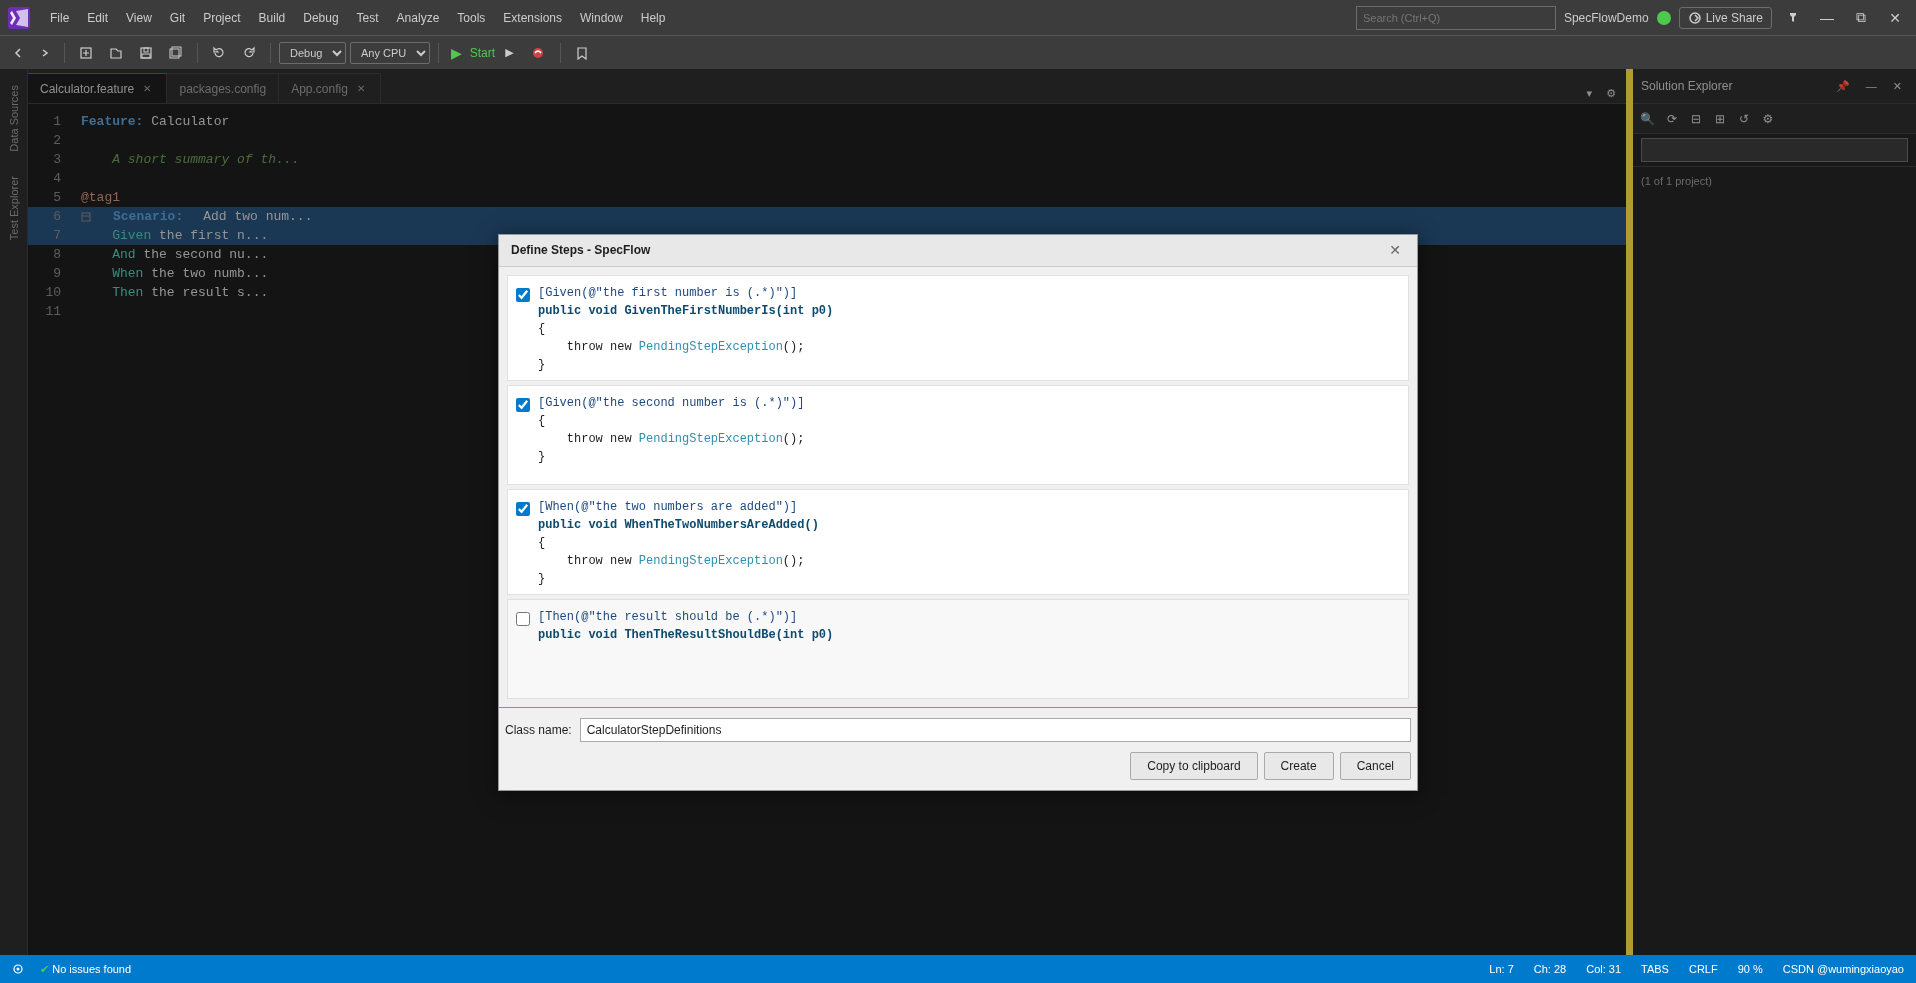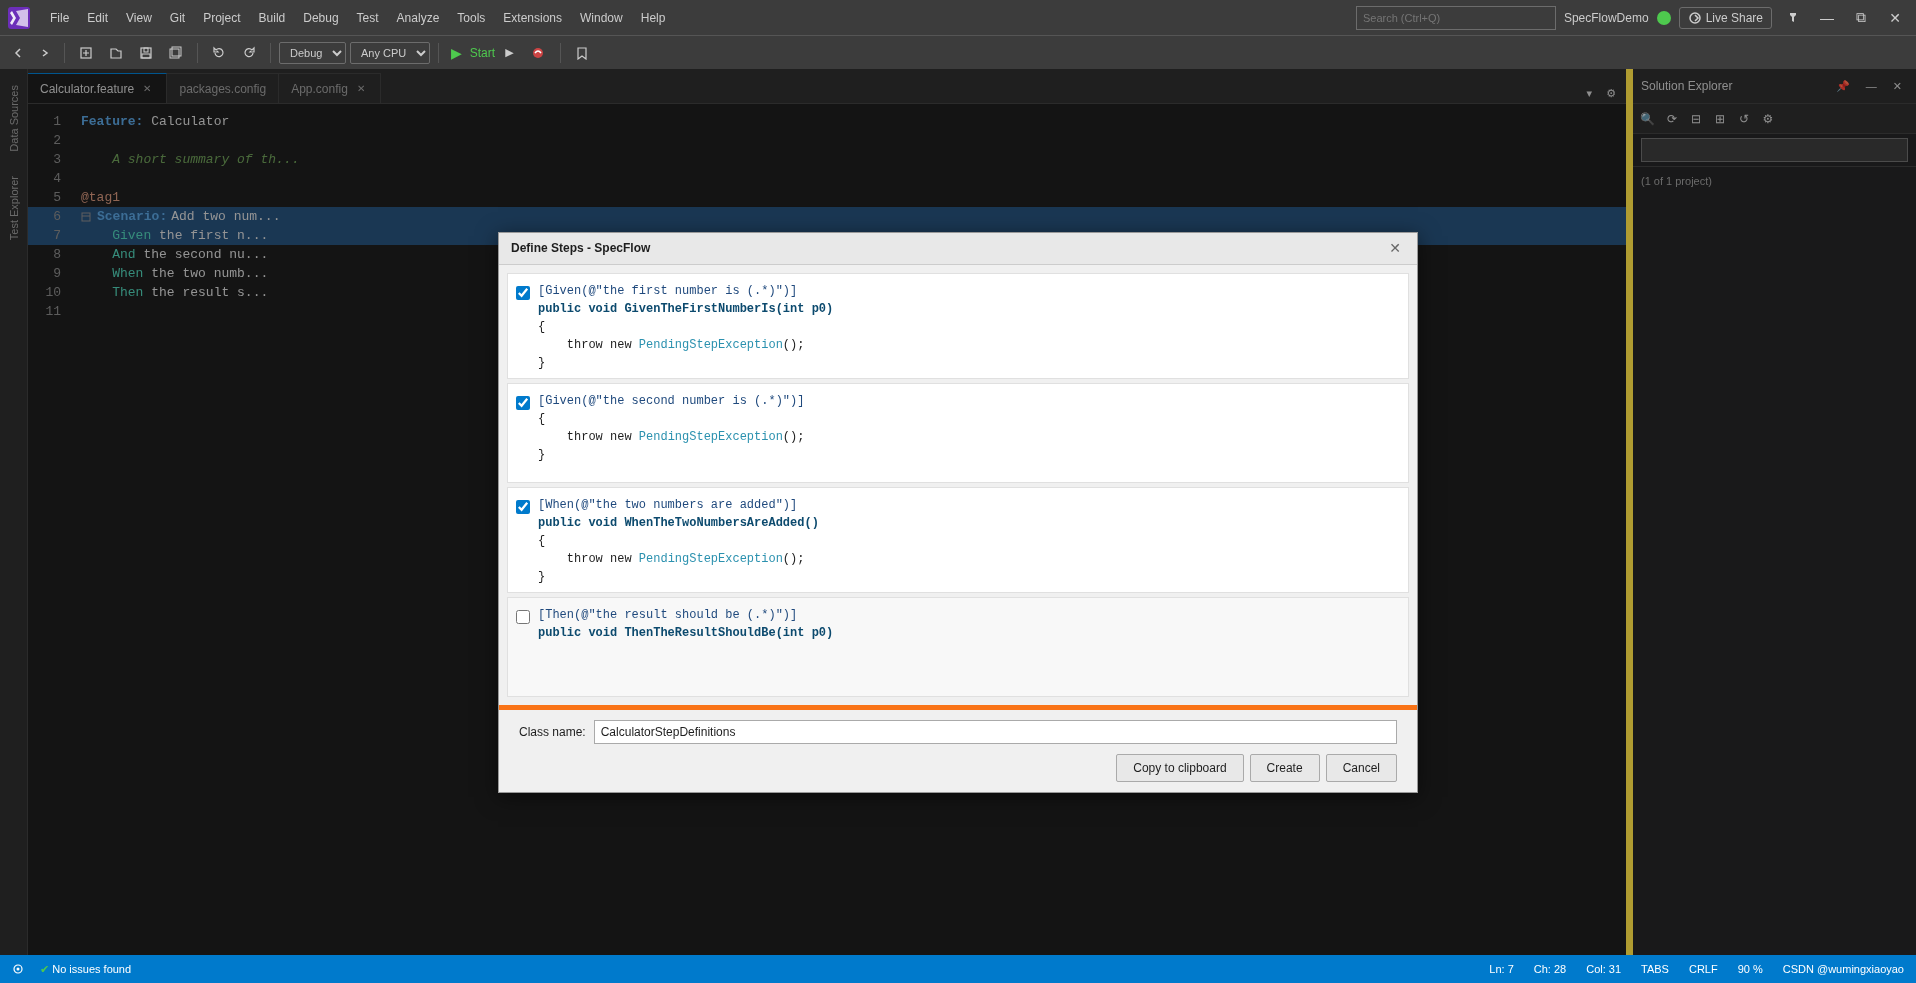--- a/index.html
+++ b/index.html
@@ -375,22 +375,22 @@
     }
     .step-code .attr { color: #1f497d; }
     .step-code .method { color: #0c4a6e; font-weight: bold; }
     .step-code .exception { color: #2b91af; }
     .step-item.partial {
       background: #f8f8f8;
       max-height: 80px;
       overflow: hidden;
     }
     #modal-footer {
-      padding: 10px 20px;
-      border-top: 5px solid #f97316;
+      padding: 10px 6px;
+      border-top: 1px solid #f97316;
       background: #f0f0f0;
     }
     #class-name-row {
       display: flex;
       align-items: center;
       gap: 8px;
       margin-bottom: 10px;
     }
     #class-name-label {
       font-size: 12px;
@@ -589,21 +589,21 @@
       <div class="code-line">
         <span class="line-num">4</span>
         <span class="line-content"></span>
       </div>
       <div class="code-line">
         <span class="line-num">5</span>
         <span class="line-content"><span class="kw-tag">@tag1</span></span>
       </div>
       <div class="code-line code-highlight">
         <span class="line-num" style="background:#264f78;">6</span>
-        <span class="line-content" style="display:flex;align-items:center;gap:4px;">
+        <span class="line-content" style="display:flex;align-items:center;gap:20px;">
           <svg width="10" height="10" viewBox="0 0 10 10" style="flex-shrink:0;margin-right:2px;">
               <rect x="1" y="1" width="8" height="8" fill="none" stroke="#888" stroke-width="1"></rect>
               <path d="M1 4h8" stroke="#888" stroke-width="1"></path>
             </svg>
           <span class="kw-scenario">Scenario:</span> 
             <span class="code-normal">Add two num...</span>
         </span>
       </div>
       <div class="code-line code-highlight">
         <span class="line-num" style="background:#264f78;">7</span>

